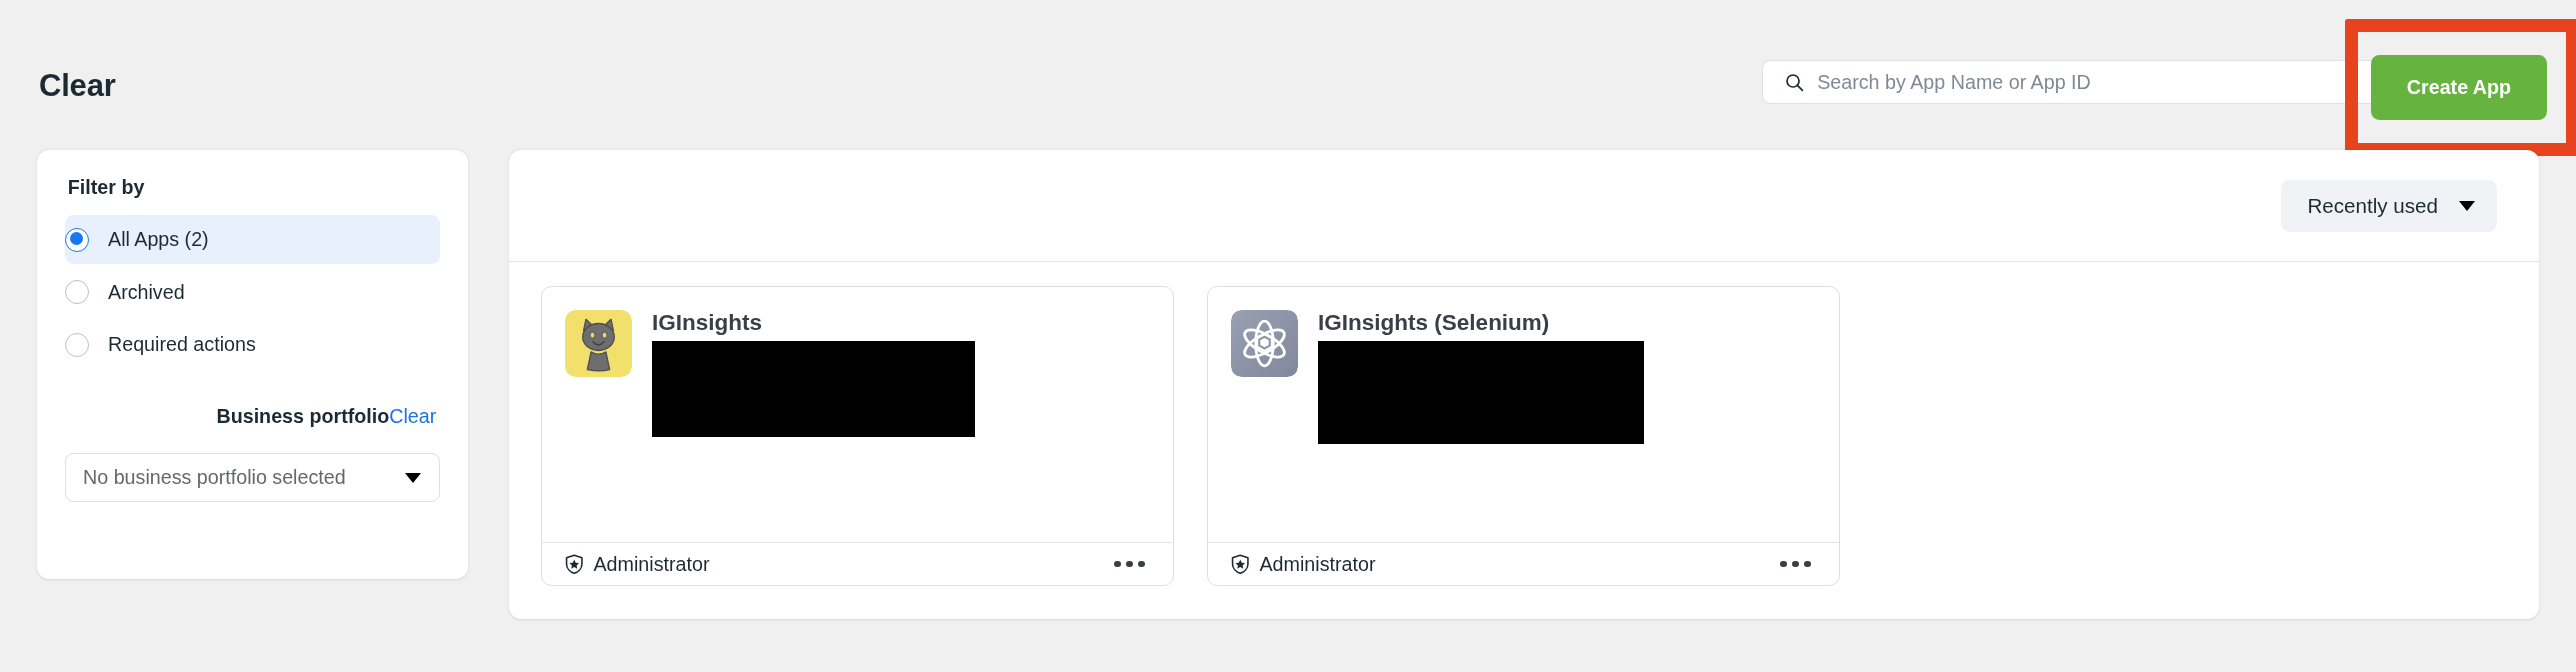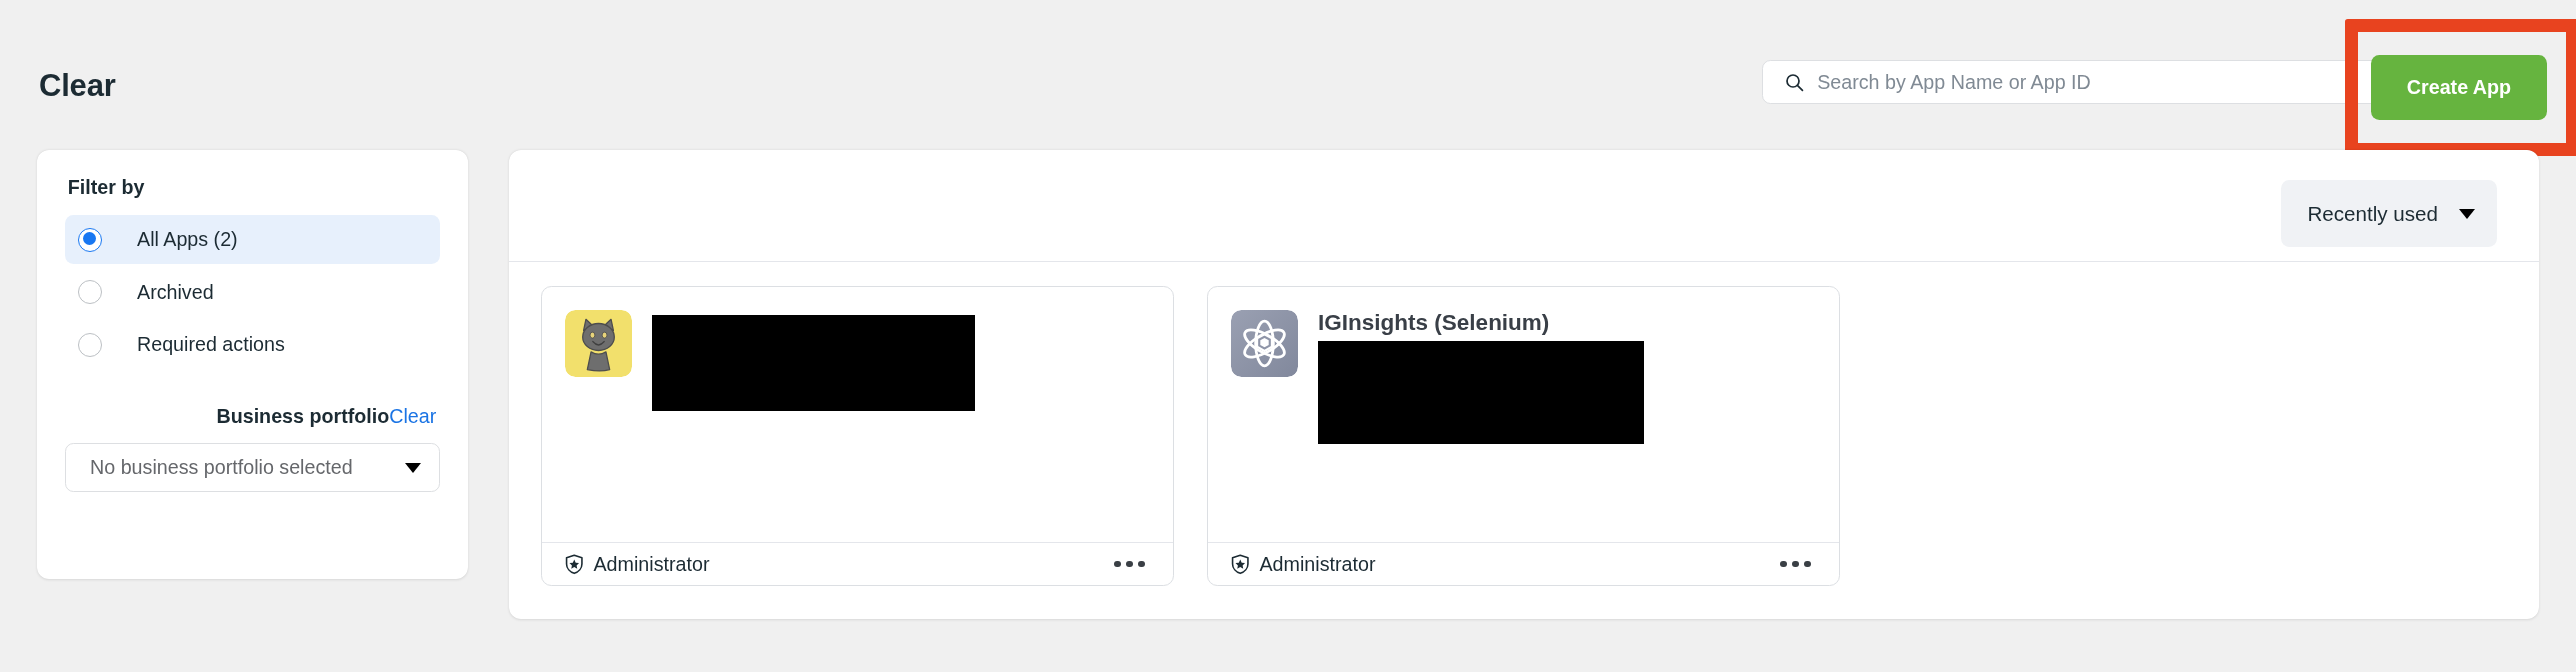--- a/index.html
+++ b/index.html
@@ -68,23 +68,22 @@
     box-shadow: 0 0.9px 2.8px rgba(0,0,0,.10), 0 0 0.9px rgba(0,0,0,.08);
     padding: 26px 28px 0 28px;
   }
   .filter-heading {
     font-size: 19.7px; font-weight: bold; color: #1c2b33;
     margin-bottom: 16px; padding-left: 2.8px;
   }
   .filter-option {
     display: flex; align-items: center;
     height: 49px; border-radius: 8.4px;
-    padding-left: 13px; cursor: pointer;
+    cursor: pointer;
     margin-bottom: 3.7px;
-    gap: 16px;
   }
   .filter-option.selected { background: #e7f0fc; }
   .radio {
     width: 24px; height: 24px; border-radius: 50%;
     border: 1.9px solid #bcc0c4; background: #fff;
     flex: 0 0 auto; position: relative;
   }
   .filter-option.selected .radio { border-color: #1877f2; border-width: 1.9px; }
   .filter-option.selected .radio::after {
     content: ""; position: absolute;
@@ -95,25 +94,25 @@
 
   .portfolio-row {
     display: flex; align-items: baseline; justify-content: flex-end;
     margin-top: 36px; padding: 0 3.7px 0 2.8px;
   }
   .portfolio-heading { font-size: 19.7px; font-weight: bold; color: #1c2b33; }
   .clear-link {
     font-size: 19.7px; color: #1b74e4; cursor: pointer; text-decoration: none;
   }
   .portfolio-select {
-    margin-top: 15px;
+    margin-top: 25px;
     height: 49px; width: 375px;
     border: 0.9px solid #dddfe2; border-radius: 8.4px;
     display: flex; align-items: center; justify-content: space-between;
-    padding: 0 18px 0 24px; cursor: pointer; background: #fff;
+    padding: 0 18px 0 17px; cursor: pointer; background: #fff;
   }
   .portfolio-select-value { font-size: 19.7px; color: #65676b; }
   .caret {
     width: 0; height: 0; flex: 0 0 auto;
     border-left: 8.4px solid transparent;
     border-right: 8.4px solid transparent;
     border-top: 10.3px solid #000000;
   }
 
   
@@ -123,21 +122,21 @@
     background: #ffffff;
     border-radius: 12px;
     box-shadow: 0 0.9px 2.8px rgba(0,0,0,.10), 0 0 0.9px rgba(0,0,0,.08);
   }
   .panel-toolbar {
     position: relative; height: 112px;
     border-bottom: 0.9px solid #e4e6eb;
   }
   .sort-pill {
     position: absolute; right: 42px; top: 30px;
-    height: 67px; background: #f0f2f5;
+    height: 52px; background: #f0f2f5;
     border: none; border-radius: 8.4px;
     display: flex; align-items: center; gap: 20.6px;
     padding: 0 22.5px 0 26px; cursor: pointer;
     font-family: "Liberation Sans", sans-serif;
   }
   .sort-pill-label { font-size: 20.6px; color: #1c2b33; }
 
   
   .cards-row {
     display: flex; gap: 33px;
@@ -245,20 +244,21 @@
               <path d="M20 22 L22.5 10 L31 18 Z"></path>
               <path d="M52 22 L49.5 10 L41 18 Z"></path>
               <ellipse cx="36" cy="29" rx="17" ry="14.5"></ellipse>
               <path d="M28 45 q8 5 16 0 l4 19 q-10 3 -24 0 Z"></path>
             </g>
             <ellipse cx="29.5" cy="27" rx="2.6" ry="3.2" fill="#e7d37a" stroke="#4d4d4d" stroke-width="0.9"></ellipse>
             <ellipse cx="42.5" cy="27" rx="2.6" ry="3.2" fill="#e7d37a" stroke="#4d4d4d" stroke-width="0.9"></ellipse>
             <path d="M30 34 q6 7 12 0" fill="none" stroke="#3f3f3f" stroke-width="1.6" stroke-linecap="round"></path>
           </svg>
           <div class="app-meta">
+            <div class="app-name">IGInsights</div>
             <div class="redacted" style="width:323px;height:96px;"></div>
           </div>
         </div>
         <div class="app-card-footer">
           <span class="role-wrap">
             <svg width="22.5" height="22.5" viewBox="0 0 24 24">
               <path d="M12 2.4 L20.2 5.1 V11.6 C20.2 16.4 16.6 20.3 12 21.7 C7.4 20.3 3.8 16.4 3.8 11.6 V5.1 Z" fill="none" stroke="#1c2b33" stroke-width="1.7" stroke-linejoin="round"></path>
               <path d="M12 7.0 L13.55 10.3 L17.1 10.75 L14.5 13.2 L15.2 16.7 L12 15.0 L8.8 16.7 L9.5 13.2 L6.9 10.75 L10.45 10.3 Z" fill="#1c2b33"></path>
             </svg>
             <span class="role-label">Administrator</span>

